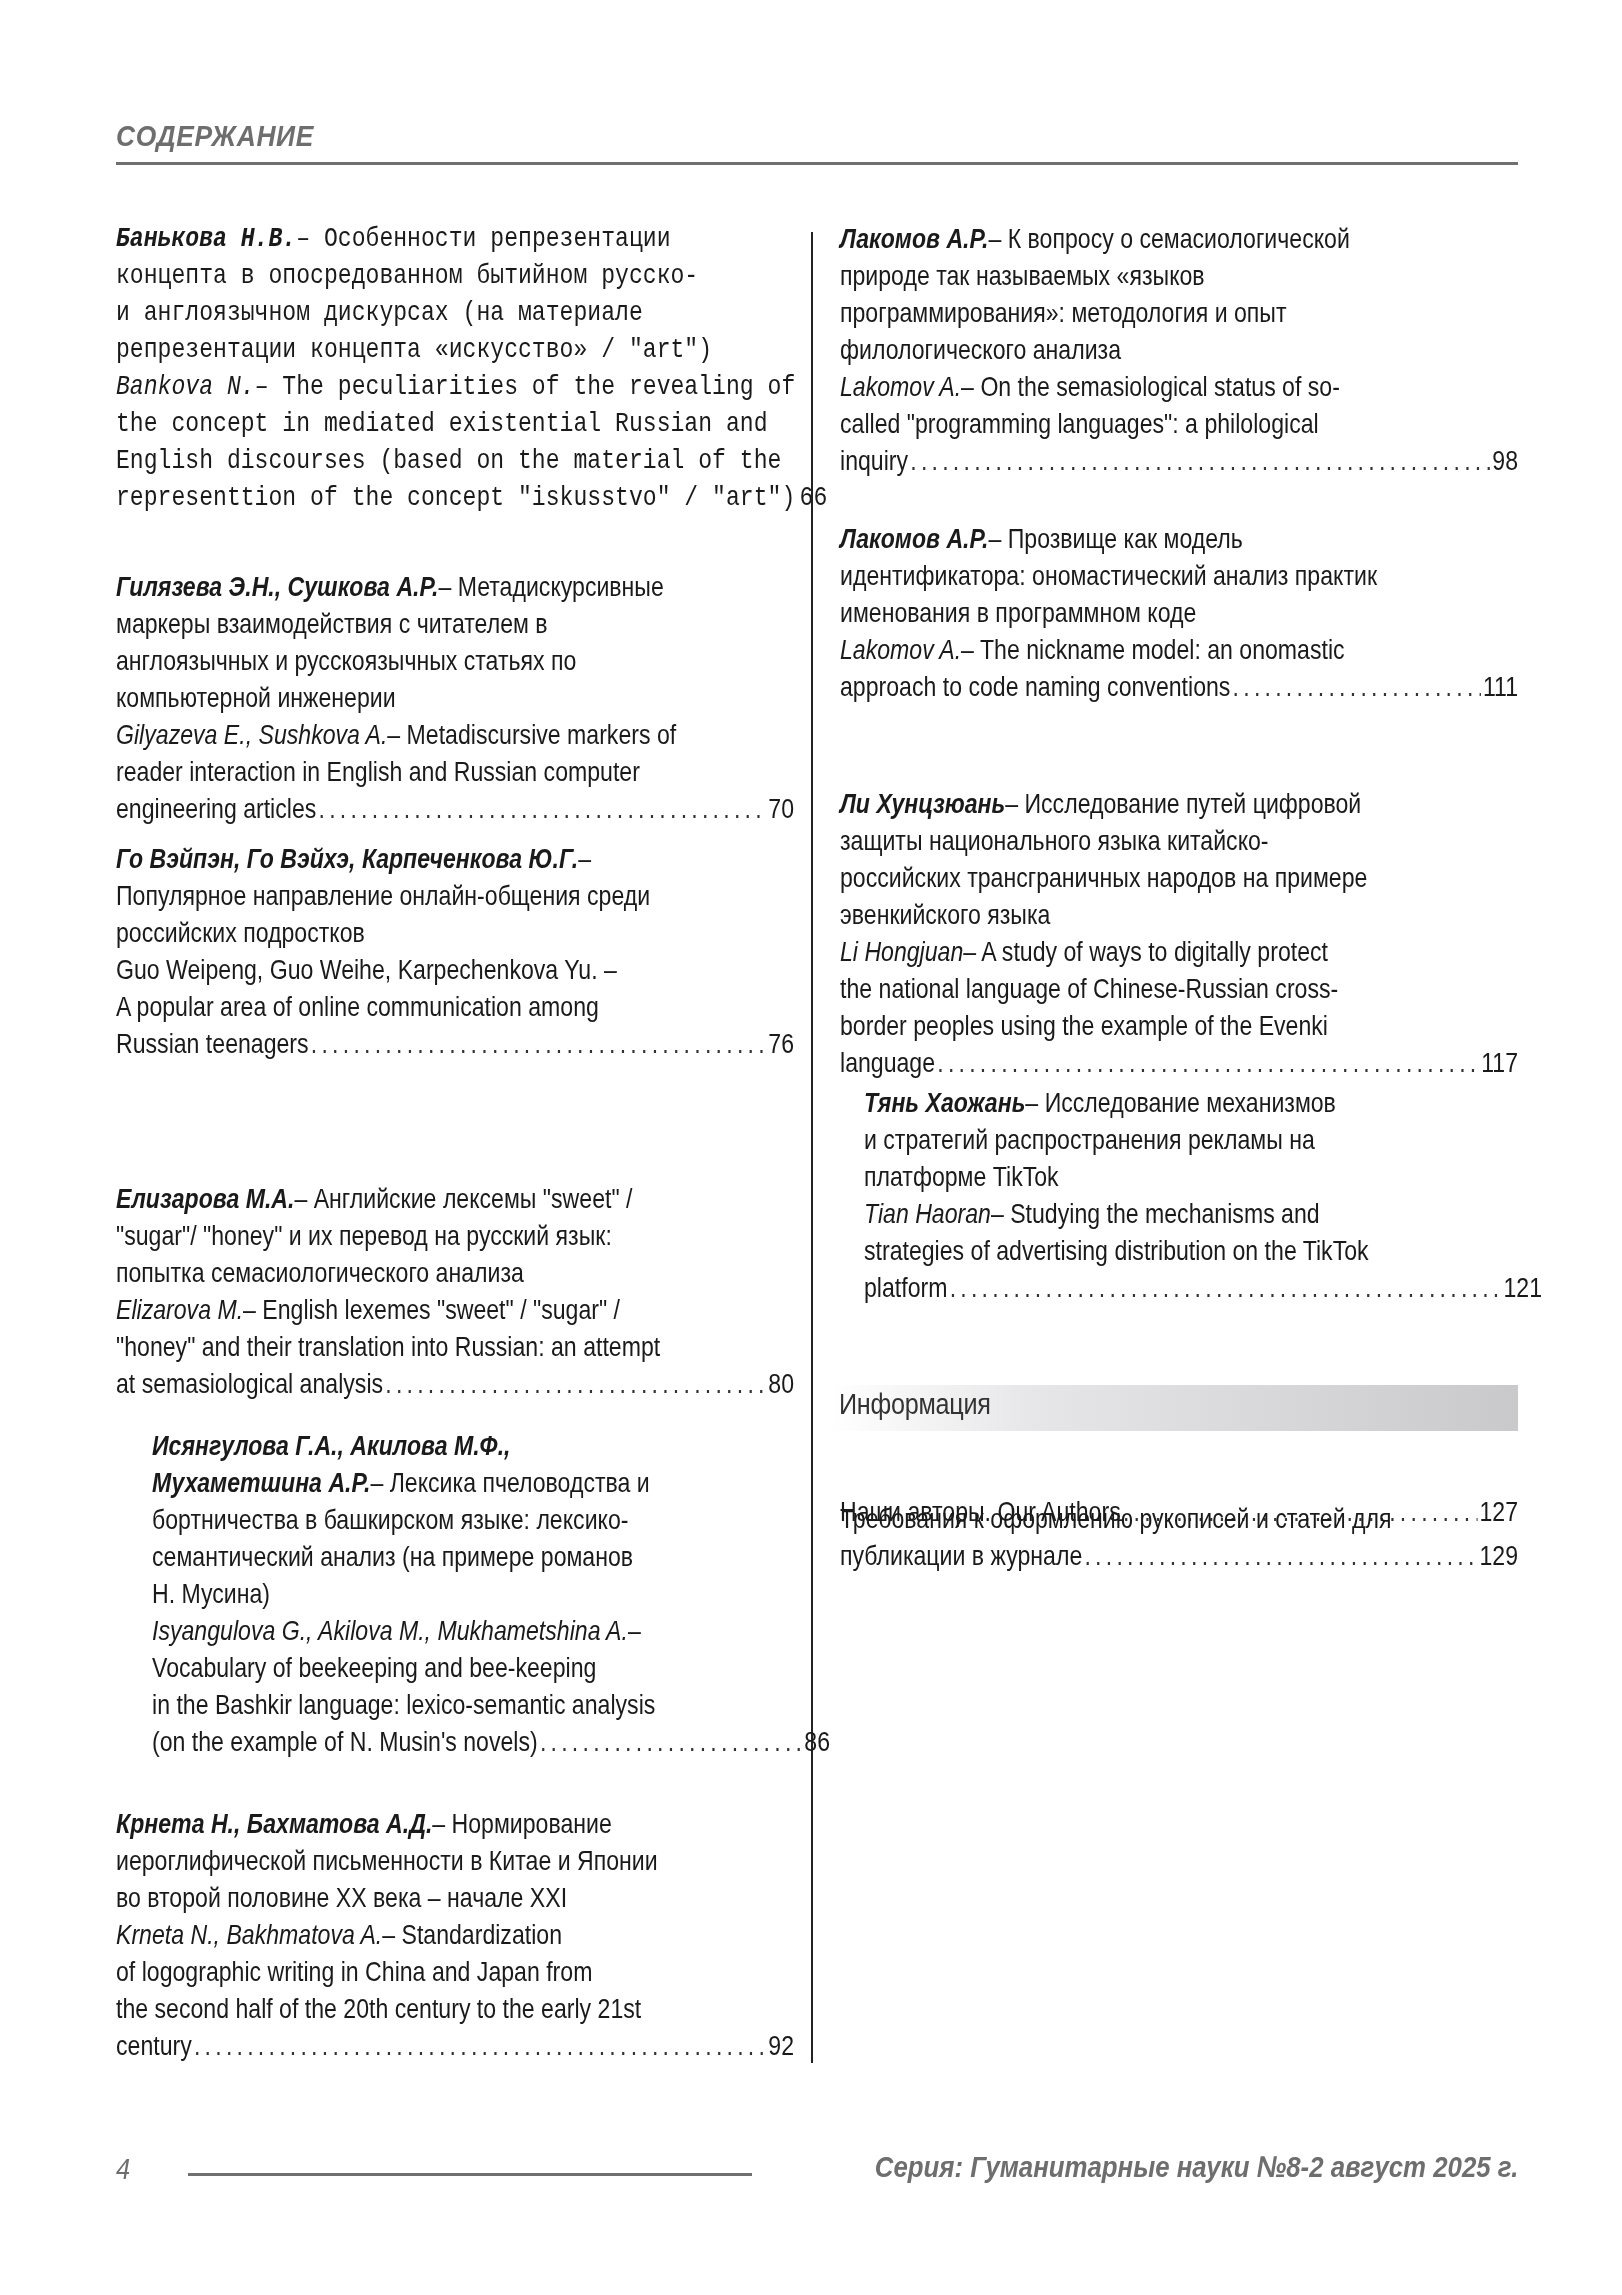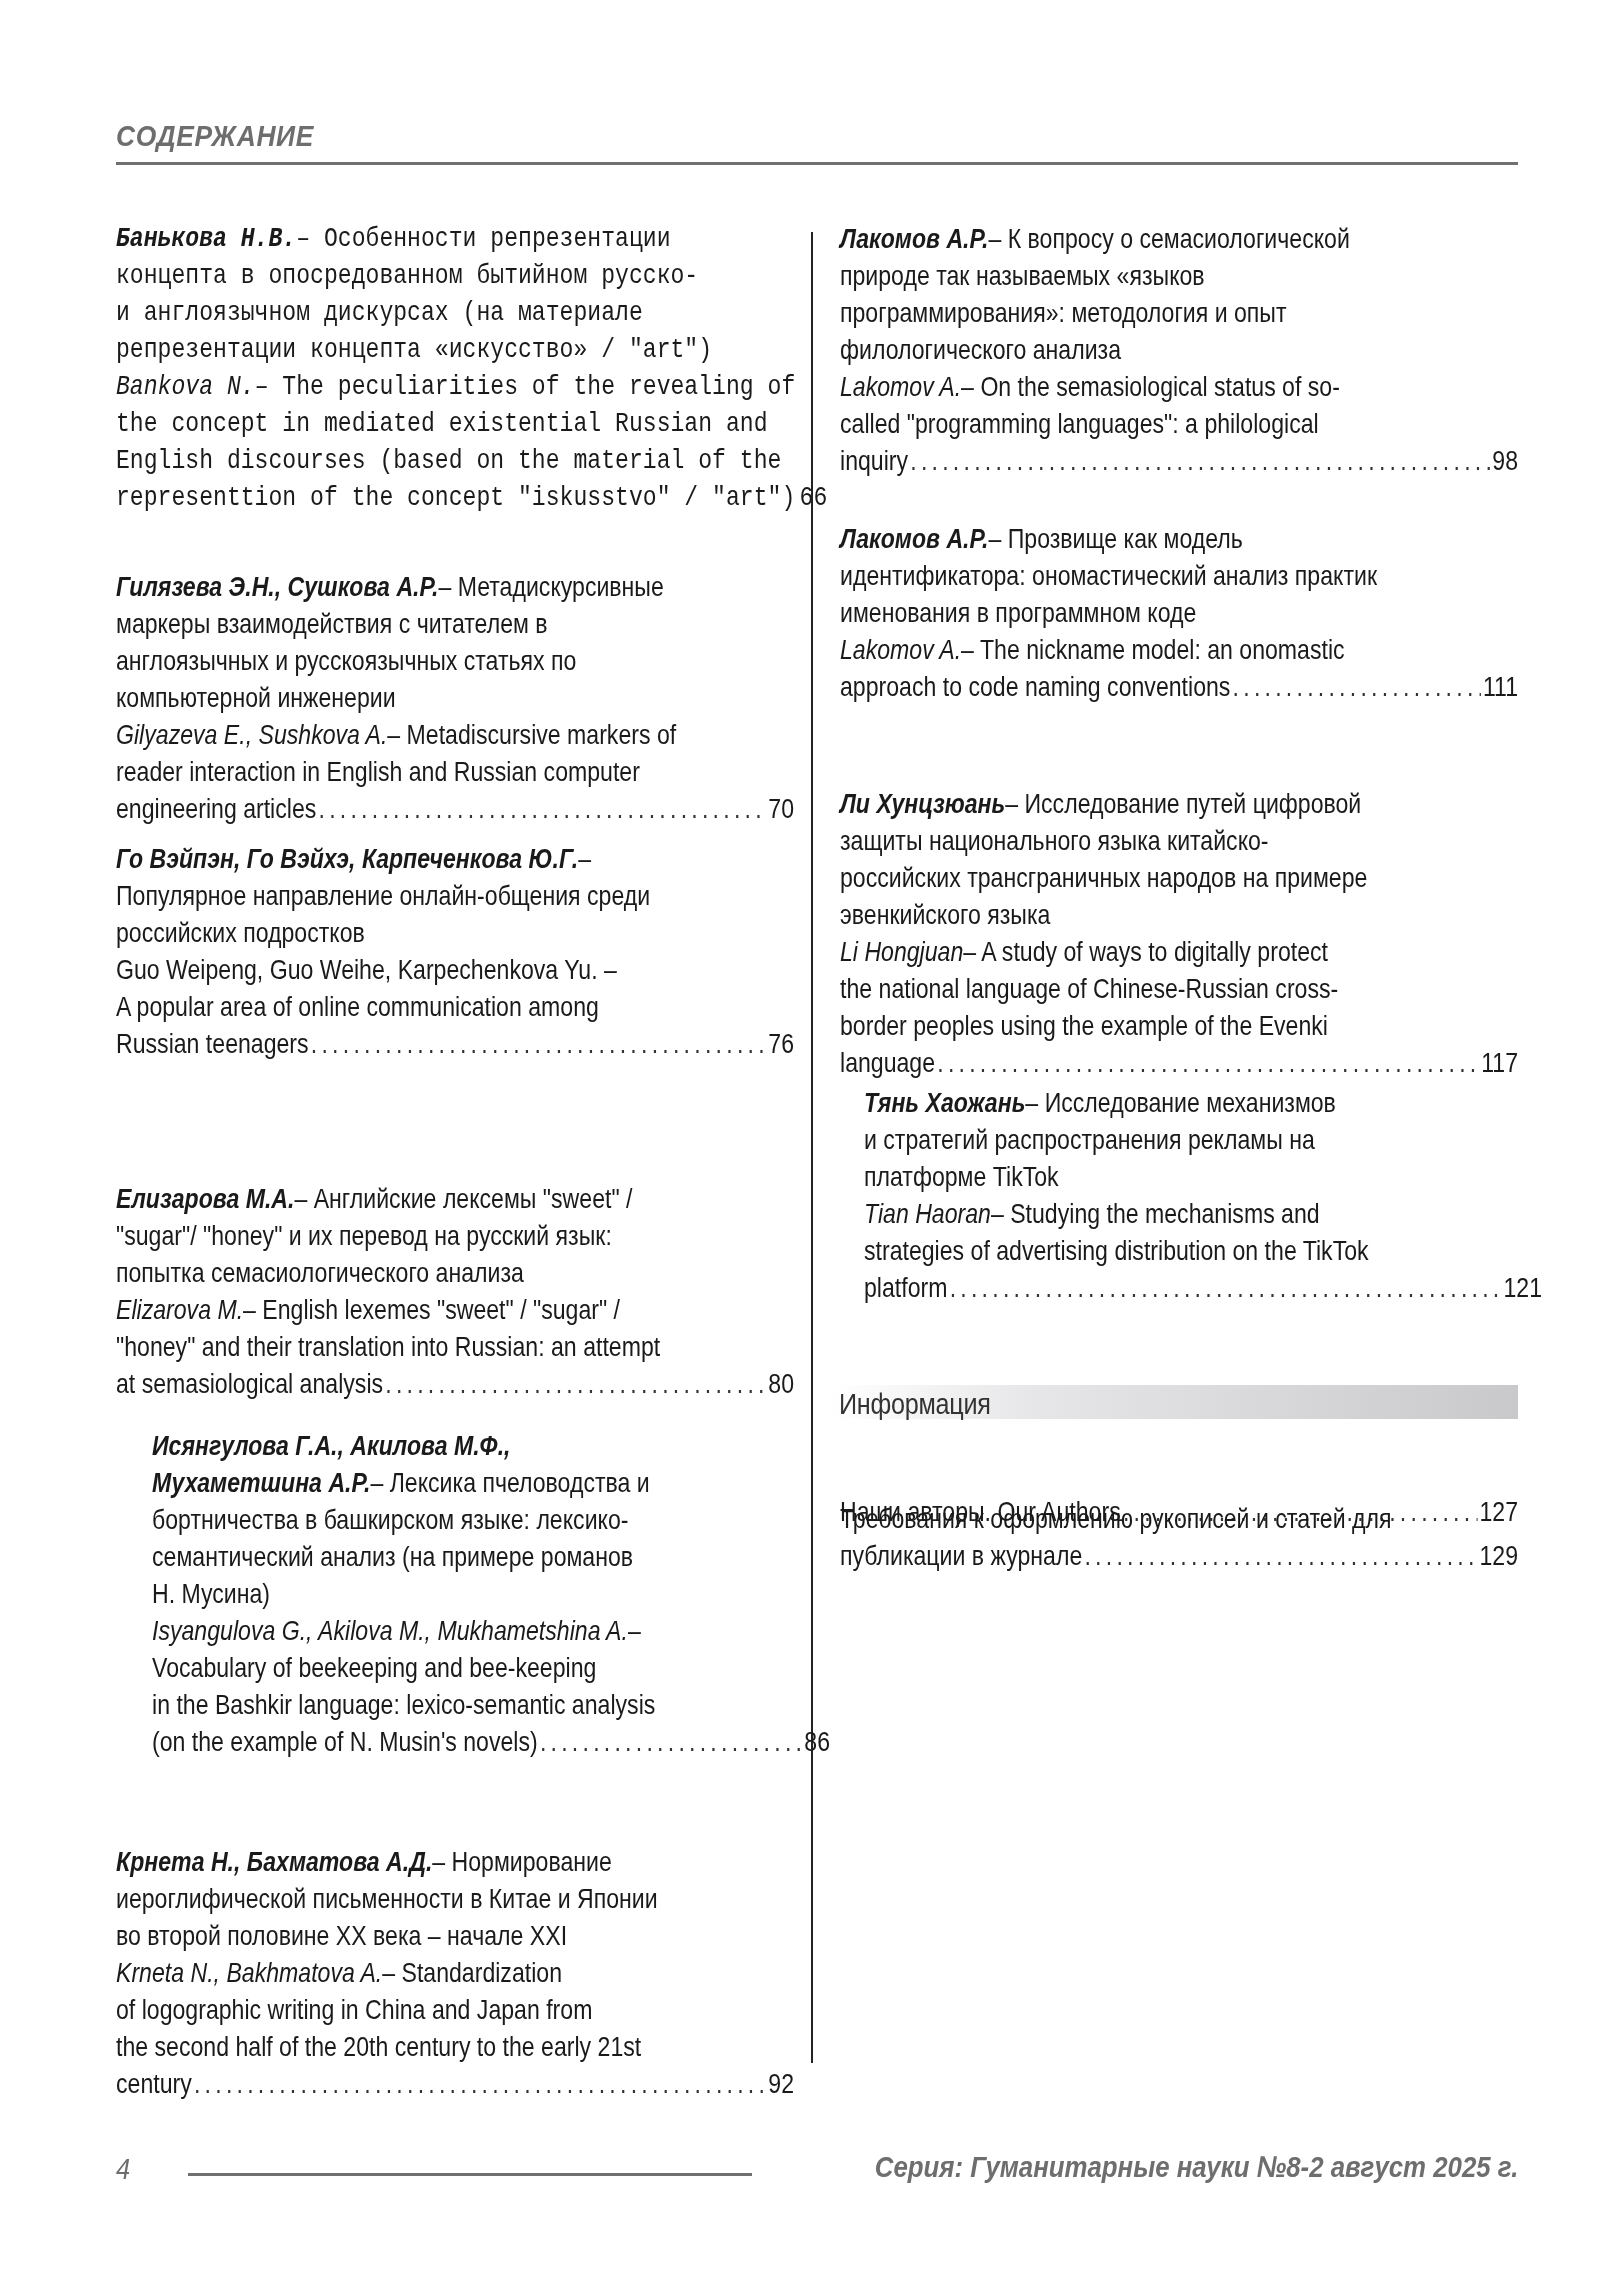--- a/index.html
+++ b/index.html
@@ -19,21 +19,21 @@
   .line { height:37px; line-height:37px; white-space:nowrap; font-size:27.5px;
           width:calc(100% / 0.84); transform:scaleX(0.84); transform-origin:left top;
           display:flex; align-items:baseline; }
   .line .txt { flex:0 0 auto; }
   .line .leader { flex:1 1 auto; overflow:hidden; white-space:nowrap; margin:0 2.6px; letter-spacing:2px; color:#333; }
   .line .leader::before { content:". . . . . . . . . . . . . . . . . . . . . . . . . . . . . . . . . . . . . . . . . . . . . . . . . . . . . . . . . . . . . . . . . . . . . . . . . . . . . . . . . . . . . . . . . . . . . . . . . . . . . . . . . . . . . . . . . . ."; letter-spacing:-1.3px; }
   .line .pg { flex:0 0 auto; }
   .b-it { font-weight:bold; font-style:italic; }
   .it { font-style:italic; }
 
-  .info-bar { position:absolute; left:831px; top:1385px; width:687px; height:34px;
+  .info-bar { position:absolute; left:831px; top:1385px; width:687px; height:46px;
               background:linear-gradient(to right, #ffffff 0%, #e6e6e8 30%, #c9c9cb 100%); }
   .info-title { position:absolute; left:7.9px; top:0; height:38px; line-height:38px; font-size:30px;
                 color:#333; font-weight:normal; transform:scaleX(0.84); transform-origin:left center;
                 letter-spacing:-0.3px; }
 
   .footer-page { position:absolute; left:116px; top:2152px; font-size:30px; font-style:italic;
                  color:#6e6e6e; transform:scaleX(0.85); transform-origin:left top; }
   .footer-rule { position:absolute; left:188px; top:2173px; width:564px; height:3.3px; background:#707070; }
   .footer-series { position:absolute; right:105px; top:2150px; font-size:30px; font-style:italic;
                    font-weight:bold; color:#6e6e6e; white-space:nowrap;
@@ -177,21 +177,21 @@
       </div>
       <div class="line">
         <span class="txt">in the Bashkir language: lexico-semantic analysis</span>
       </div>
       <div class="line">
         <span class="txt">(on the example of N. Musin's novels)</span>
         <span class="leader"></span>
         <span class="pg">86</span>
       </div>
     </div>
-    <div class="entry" style="top: 1805px; margin-top: 38px;">
+    <div class="entry" style="top: 1805px;">
       <div class="line">
         <span class="txt b-it">Крнета Н., Бахматова А.Д.</span>
         <span class="txt"> – Нормирование</span>
       </div>
       <div class="line">
         <span class="txt">иероглифической письменности в Китае и Японии</span>
       </div>
       <div class="line">
         <span class="txt">во второй половине XX века – начале XXI</span>
       </div>

